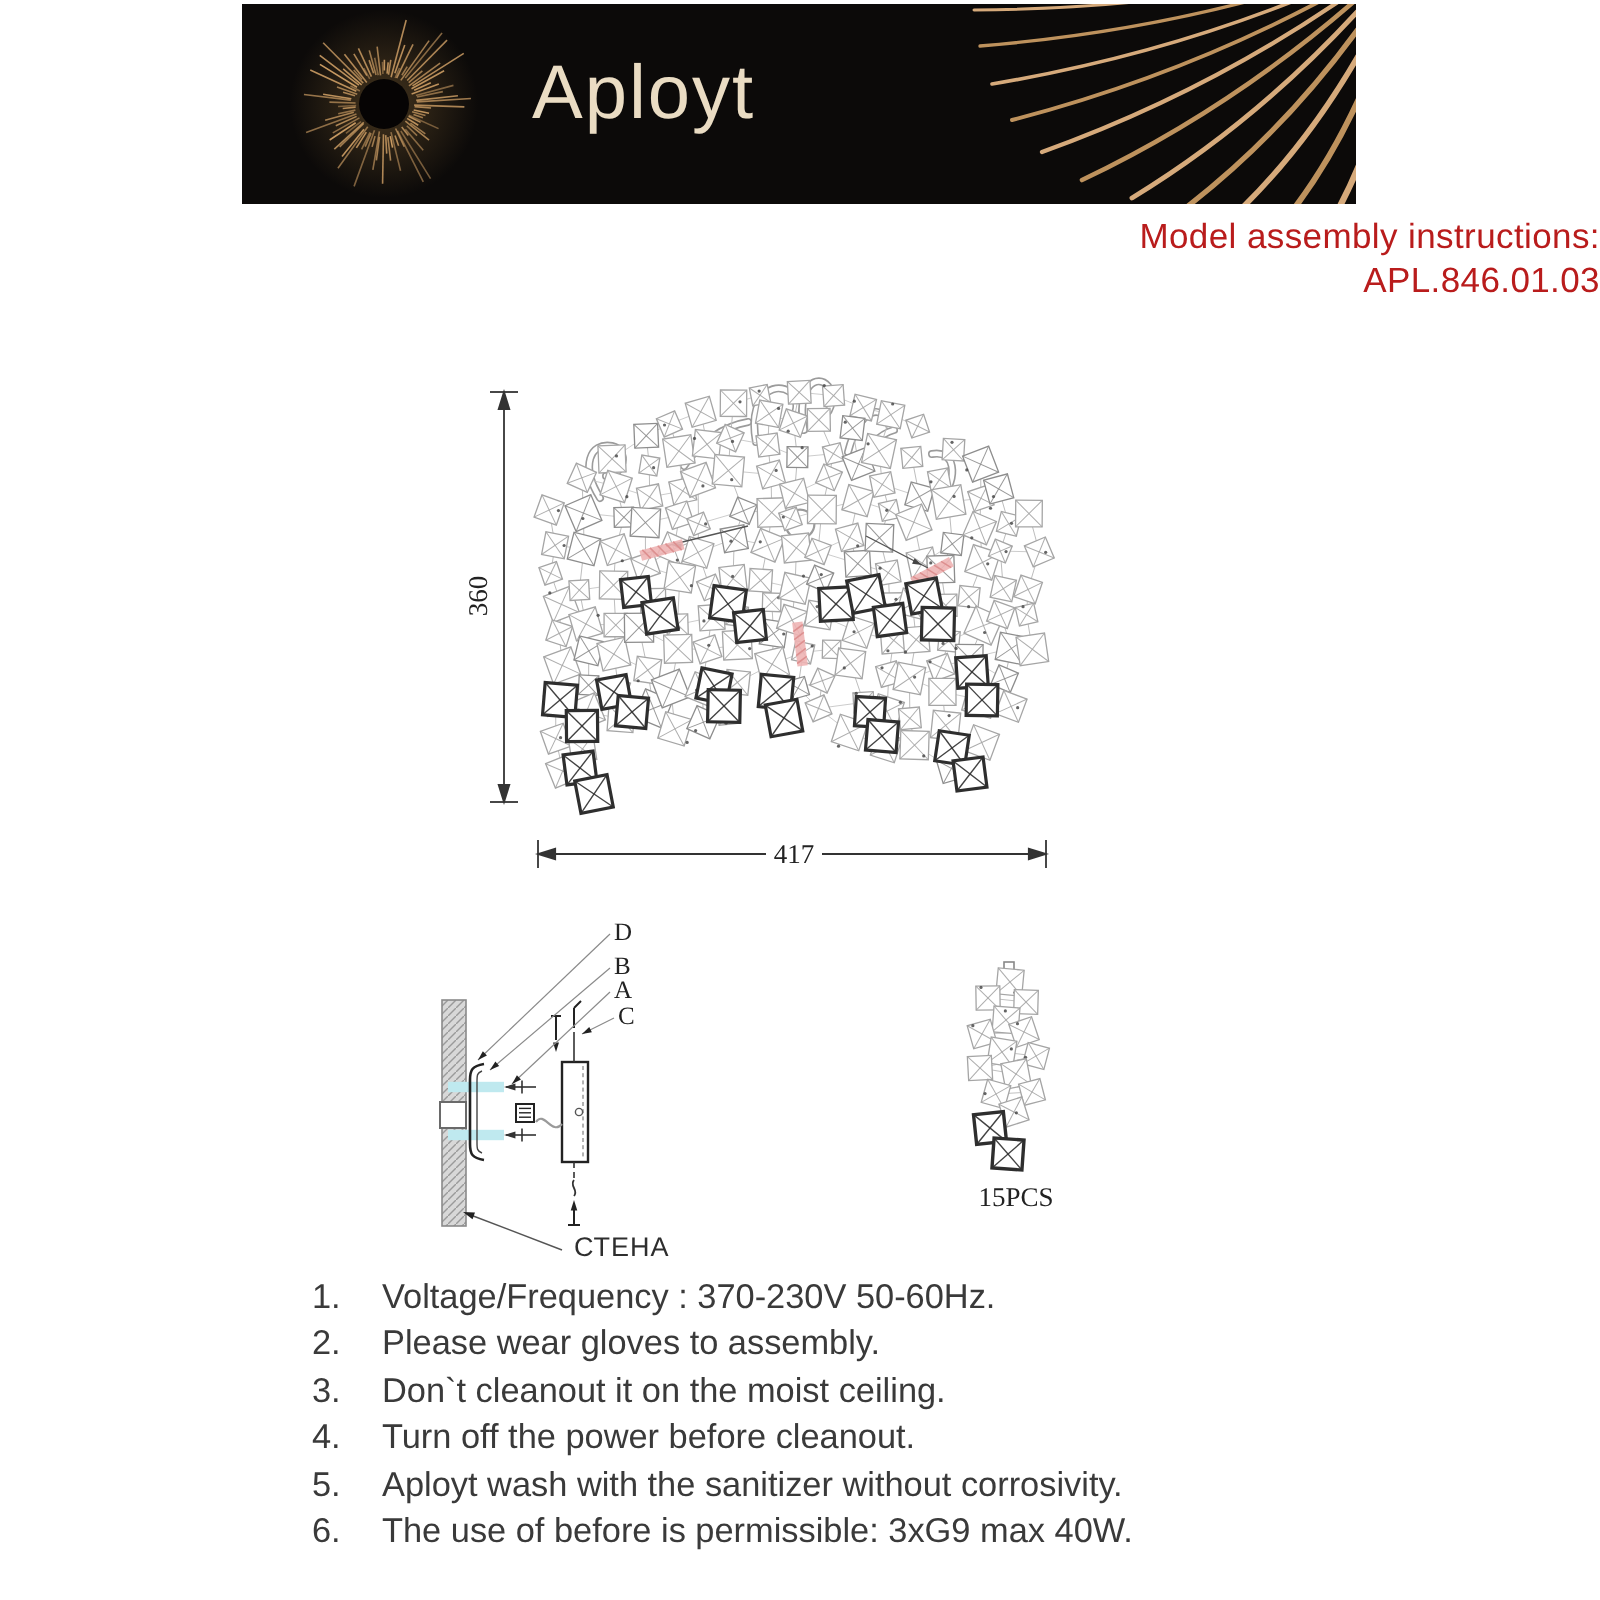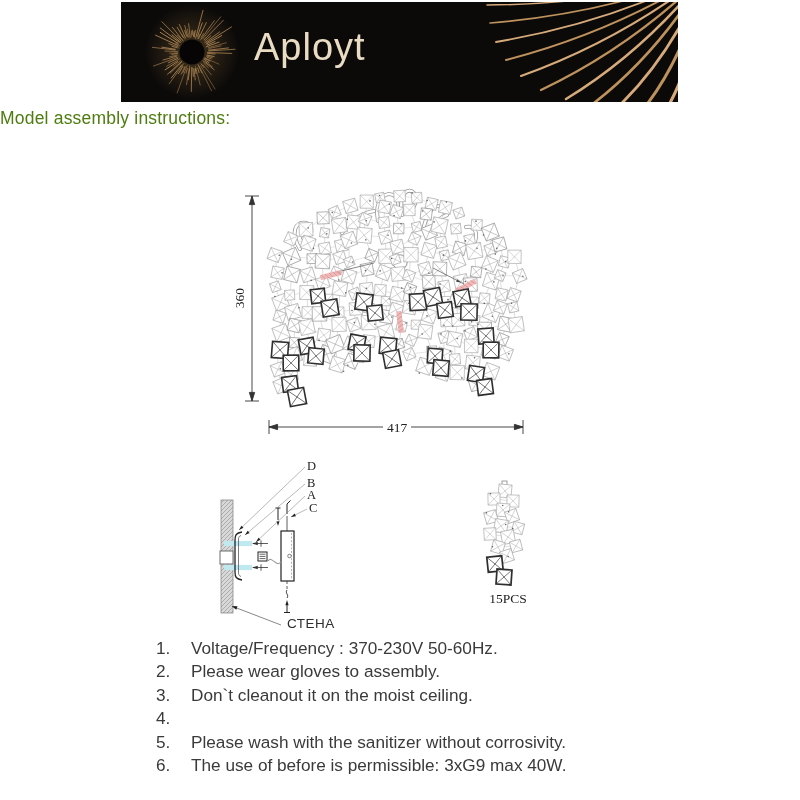--- a/index.html
+++ b/index.html
@@ -1,22 +1,22 @@
 <!DOCTYPE html>
 <html><head>
 <meta charset="utf-8">
 <style>
   html,body{margin:0;padding:0}
   body{width:800px;height:800px;background:#ffffff;position:relative;overflow:hidden;
        font-family:"Liberation Sans",sans-serif;}
   .banner{position:absolute;left:121px;top:2px;width:557px;height:100px;background:#0c0a09;overflow:hidden}
   .banner svg{position:absolute;left:0;top:0}
-  .brand{position:absolute;left:133px;top:23px;font-size:38px;font-weight:400;color:#eadcc3;
+  .brand{position:absolute;left:145px;top:23px;font-size:38px;font-weight:400;color:#eadcc3;
          letter-spacing:1px;line-height:44px}
-  .title-block{position:absolute;left:0;top:107px;width:800px;text-align:left;color:#4d7c0f}
+  .title-block{position:absolute;left:0;top:107px;width:800px;text-align:right;color:#b91c1c}
   .title-line{font-size:17.5px;line-height:22px;font-weight:500;letter-spacing:.2px}
   #diagram{position:absolute;left:0;top:0;width:800px;height:800px}
   .instructions{position:absolute;left:156px;top:637px;margin:0;padding:0;list-style:none;color:#3a3a3a}
   .instructions li{display:flex;font-size:17.2px;line-height:23.4px}
   .instructions .idx{width:35px;flex:0 0 35px}
 </style>
 </head>
 <body>
 
 <div class="banner">
@@ -127,20 +127,21 @@
         <path d="M585,-28 Q551,51.5 501,101" fill="none" stroke="#e2b382" stroke-width="2.78" stroke-linecap="round" opacity="0.95"></path>
         <path d="M585,-28 Q564,51.5 527,101" fill="none" stroke="#c89a62" stroke-width="2.94" stroke-linecap="round" opacity="0.95"></path>
         <path d="M585,-28 Q575,51.5 549,101" fill="none" stroke="#e2b382" stroke-width="3.10" stroke-linecap="round" opacity="0.95"></path>
       </g>
     </svg>
   <div class="brand">Aployt</div>
 </div>
 
 <div class="title-block">
   <div class="title-line">Model assembly instructions:</div>
+  <div class="title-line">APL.846.01.03</div>
 </div>
 
 <svg id="diagram" viewBox="0 0 800 800">
     <g>
       <path d="M378,221 C374,199 386,190 395,196 C400,200 399,209 393,211" fill="none" stroke="#9b9b9b" stroke-width="4" stroke-linecap="round"></path>
       <path d="M378,221 C374,199 386,190 395,196 C400,200 399,209 393,211" fill="none" stroke="#ffffff" stroke-width="2.4" stroke-linecap="round"></path>
       <path d="M402,215 C398,192 409,187 414,193 C418,199 415,209 409,209" fill="none" stroke="#9b9b9b" stroke-width="4" stroke-linecap="round"></path>
       <path d="M402,215 C398,192 409,187 414,193 C418,199 415,209 409,209" fill="none" stroke="#ffffff" stroke-width="2.4" stroke-linecap="round"></path>
       <path d="M424,226 C430,203 442,201 445,214" fill="none" stroke="#9b9b9b" stroke-width="4" stroke-linecap="round"></path>
       <path d="M424,226 C430,203 442,201 445,214" fill="none" stroke="#ffffff" stroke-width="2.4" stroke-linecap="round"></path>
@@ -1629,22 +1630,23 @@
     <li>
       <span class="idx">2.</span>
       <span>Please wear gloves to assembly.</span>
     </li>
     <li>
       <span class="idx">3.</span>
       <span>Don`t cleanout it on the moist ceiling.</span>
     </li>
     <li>
       <span class="idx">4.</span>
+      <span>Turn off the power before cleanout.</span>
     </li>
     <li>
       <span class="idx">5.</span>
-      <span>Please wash with the sanitizer without corrosivity.</span>
+      <span>Aployt wash with the sanitizer without corrosivity.</span>
     </li>
     <li>
       <span class="idx">6.</span>
       <span>The use of before is permissible: 3xG9 max 40W.</span>
     </li>
   </ol>
 
 </body></html>

